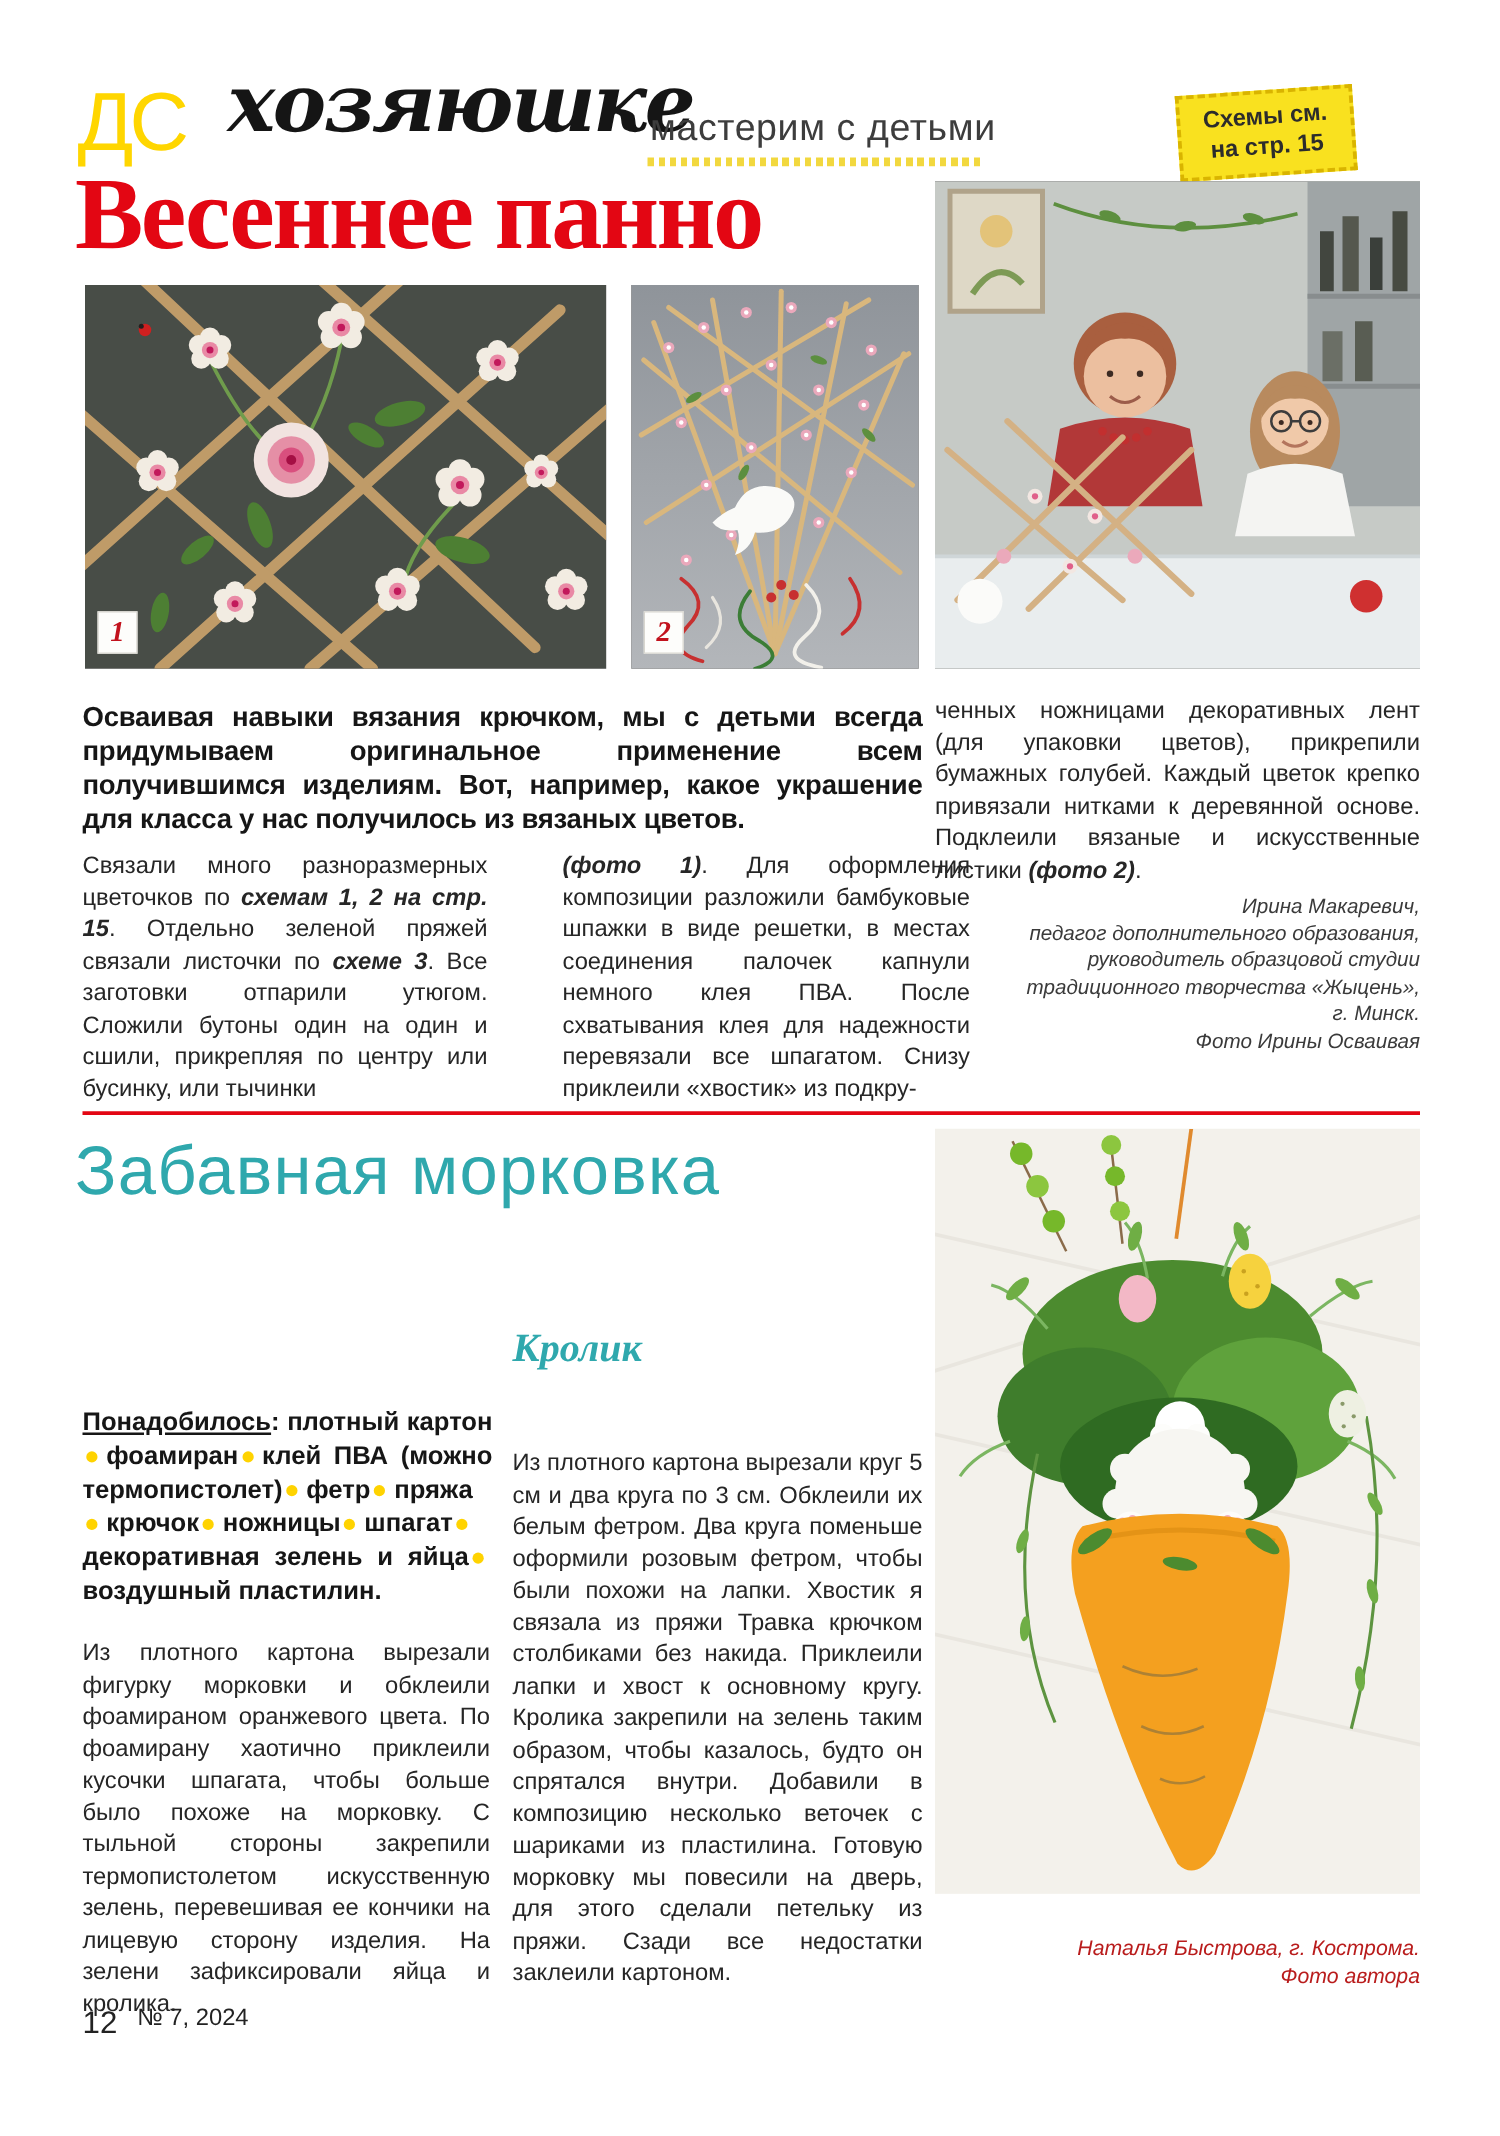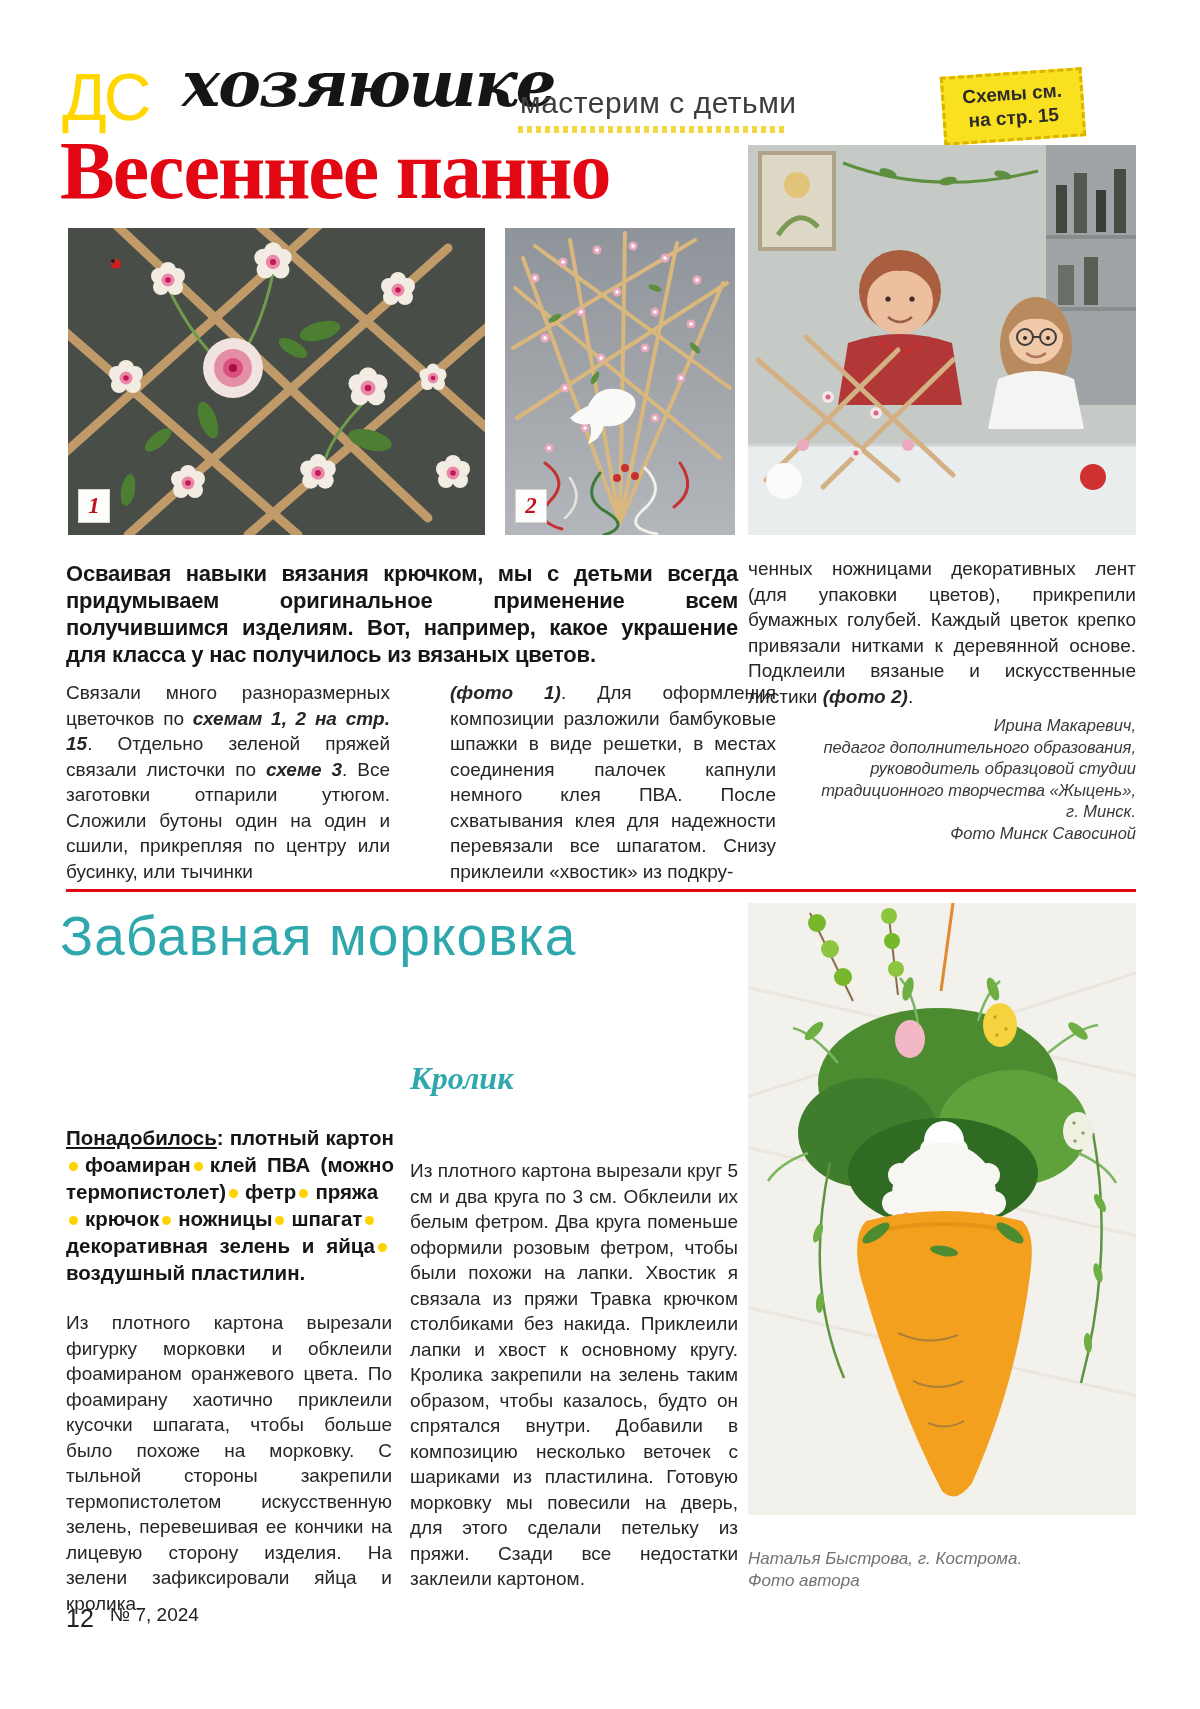--- a/index.html
+++ b/index.html
@@ -49,22 +49,22 @@
   .mat-label{text-decoration:underline;}
   .mi{white-space:normal;}
   .mi::before{content:"";display:inline-block;width:9px;height:9px;border-radius:50%;
         background:#ffd300;margin:0 7px 1px 3px;}
   .mi.first::before{display:none;}
   .col1b{left:66px;top:1310px;width:326px;}
   .subhead{left:410px;top:1060px;margin:0;font-family:"Liberation Serif",serif;
         font-style:italic;font-weight:bold;font-size:32px;color:#2fa8ad;}
   .col2b{left:410px;top:1158px;width:328px;}
   .carrot-photo{left:748px;top:903px;width:388px;height:612px;background:#f3f1eb;}
-  .caption{left:748px;top:1548px;width:388px;font-style:italic;
-        font-size:17px;line-height:22px;color:#737373;}
+  .caption{left:748px;top:1548px;width:388px;text-align:right;font-style:italic;
+        font-size:17px;line-height:22px;color:#b91c1c;}
 
   .footer{left:66px;top:1604px;display:flex;align-items:flex-start;gap:16px;color:#222;}
   .pagenum{font-size:25px;}
   .issue{font-size:19px;}
 </style>
 </head>
 <body>
 
 <div class="page">
 
@@ -294,21 +294,21 @@
   </div>
 
   <div class="abs body-text col3a">
     <span>ченных ножницами декоративных лент (для упаковки цветов), прикрепили бумажных голубей. Каждый цветок крепко привязали нитками к деревянной основе. Подклеили вязаные и искусственные листики </span><span class="bi">(фото 2)</span><span>.</span>
     <div class="credit">
       <div>Ирина Макаревич,</div>
       <div>педагог дополнительного образования,</div>
       <div>руководитель образцовой студии</div>
       <div>традиционного творчества «Жыцень»,</div>
       <div>г. Минск.</div>
-      <div>Фото Минск Савосиной</div>
+      <div>Фото Ирины Осваивая</div>
     </div>
   </div>
 
   <div class="abs divider"></div>
 
   <h2 class="abs title2">Забавная морковка</h2>
 
   <div class="abs materials">
     <span class="mat-label">Понадобилось</span><span>: </span><span class="mi first">плотный картон</span><span class="mi">фоамиран</span><span class="mi">клей ПВА (можно термопистолет)</span><span class="mi">фетр</span><span class="mi">пряжа</span><span class="mi">крючок</span><span class="mi">ножницы</span><span class="mi">шпагат</span><span class="mi">декоративная зелень и яйца</span><span class="mi">воздушный пластилин.</span>
   </div>

